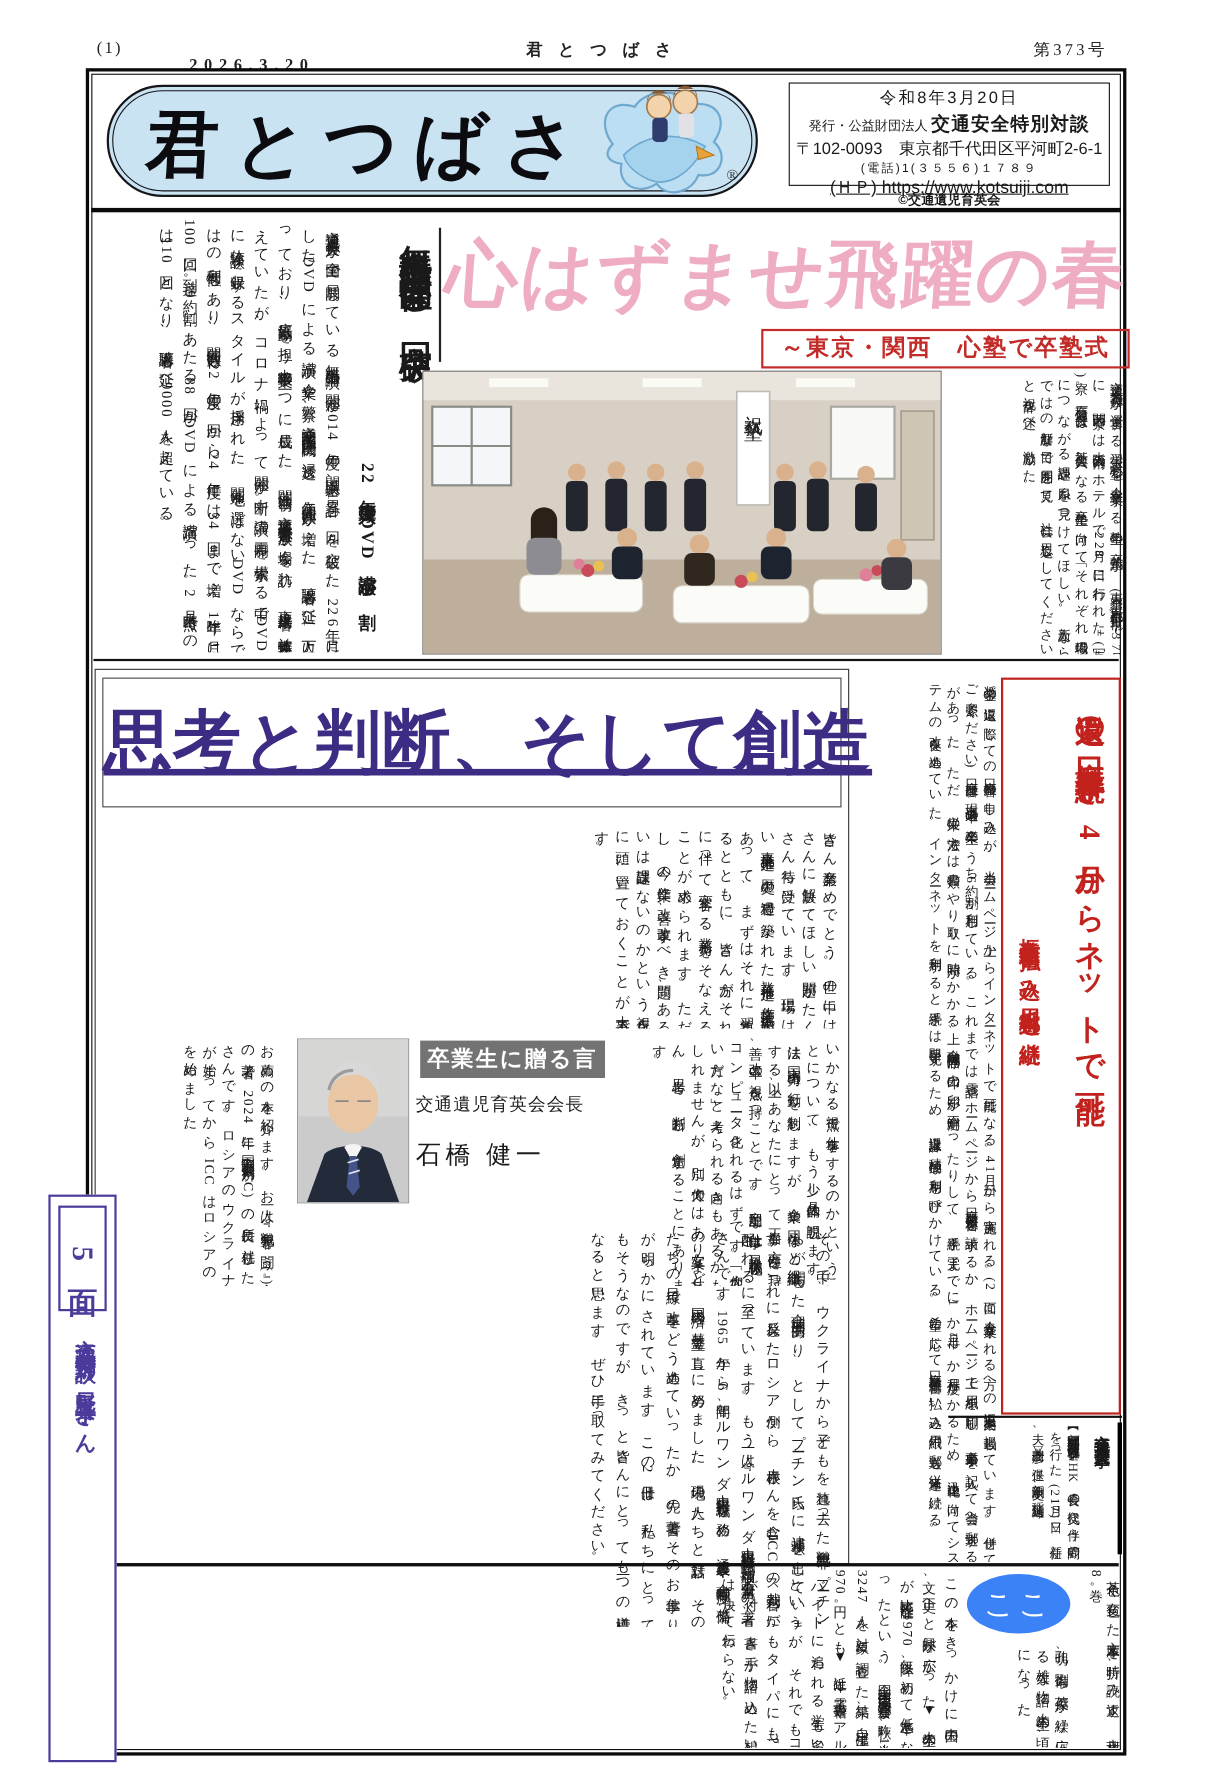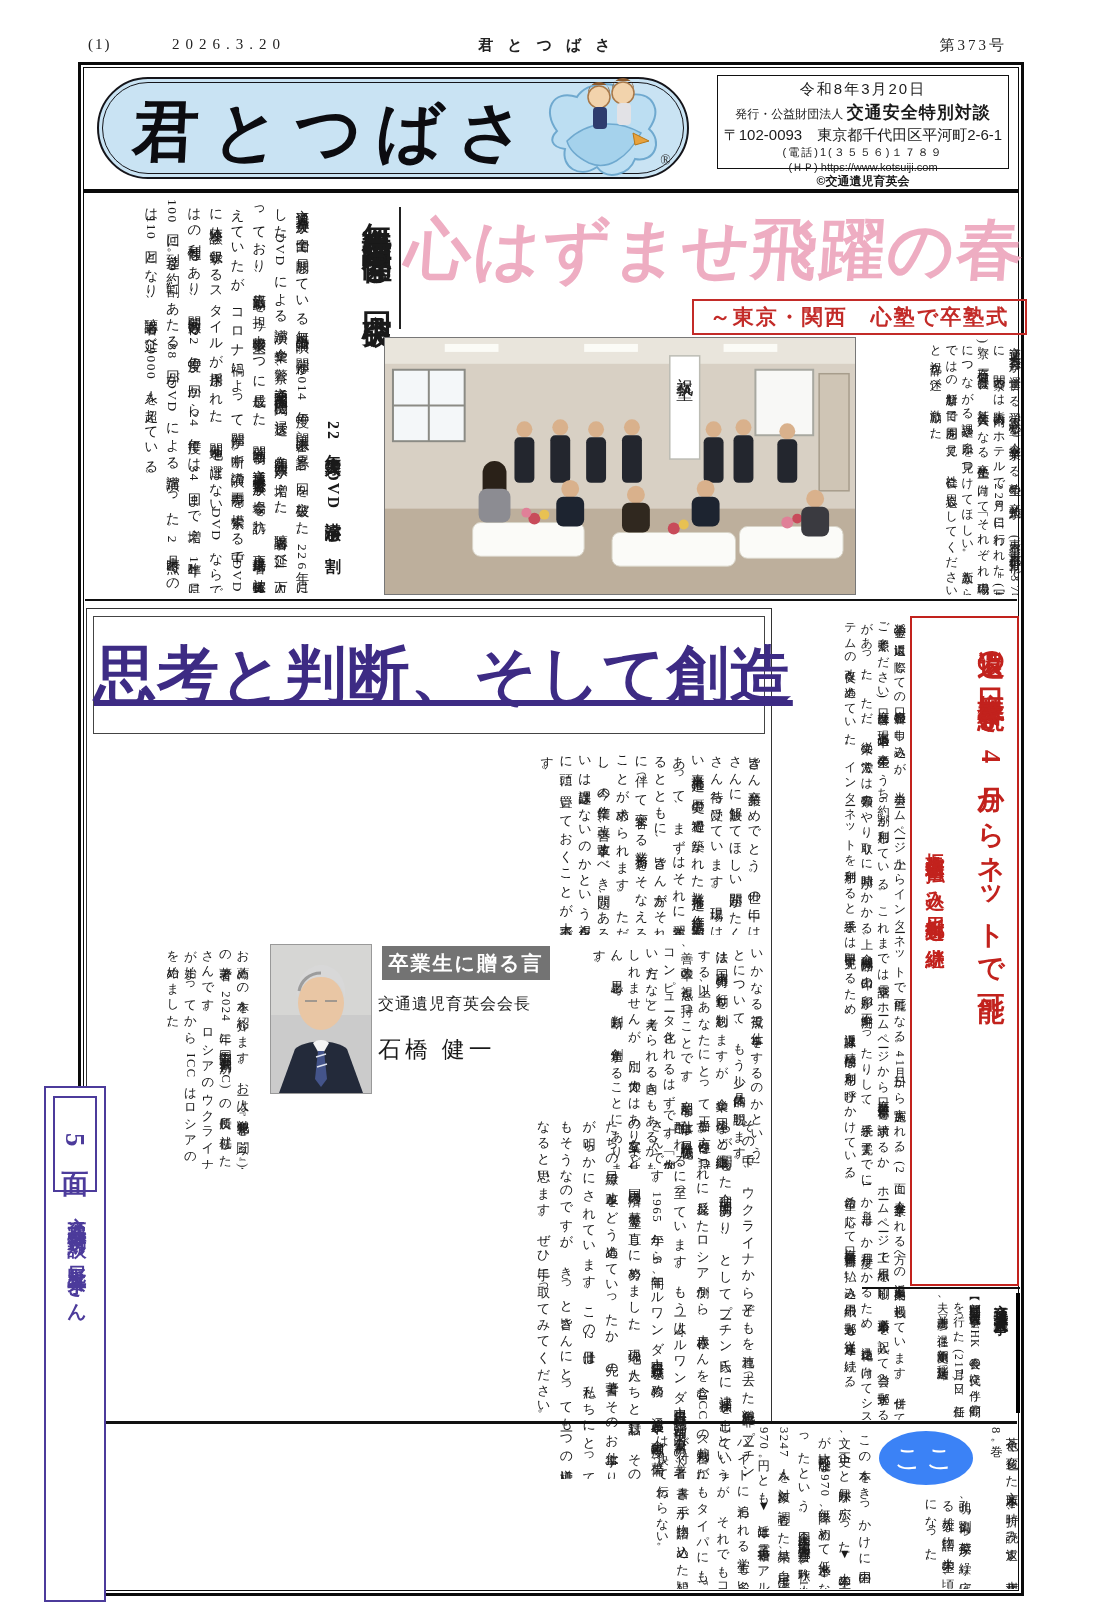--- a/index.html
+++ b/index.html
@@ -1,42 +1,42 @@
 <!DOCTYPE html>
 <html><head>
 <meta charset="utf-8">
 <style>
   html,body{margin:0;padding:0;background:#ffffff;}
   .page{position:relative;width:1103px;height:1619px;background:#fff;overflow:hidden;
         font-family:"Liberation Serif","DejaVu Serif",serif;color:#1a1a1a;}
   
   .top-head{position:absolute;top:36px;left:0;width:100%;height:22px;font-size:15px;color:#222;}
   .top-head .pgno{position:absolute;left:88px;top:0;letter-spacing:2px;}
-  .top-head .date{position:absolute;left:172px;top:0;letter-spacing:6px;}
+  .top-head .date{position:absolute;left:172px;top:16px;letter-spacing:6px;font-weight:bold;}
   .top-head .ttl{position:absolute;left:50%;transform:translateX(-50%);top:0;letter-spacing:14px;font-weight:bold;}
   .top-head .issue{position:absolute;right:96px;top:0;letter-spacing:3px;}
   
   .frame{position:absolute;left:78px;top:62px;width:946px;height:1534px;border:3px solid #0a0a0a;box-sizing:border-box;}
   .frame .inner-line{position:absolute;inset:2px;border:1px solid #0a0a0a;pointer-events:none;}
   .abs{position:absolute;box-sizing:border-box;}
   
   .logo-box{left:16px;top:12px;width:592px;height:102px;background:#c9e3f3;border:2px solid #15151a;border-radius:52px;}
   .logo-box .in{position:absolute;inset:3px;border:1px solid #15151a;border-radius:47px;}
   .logo-text{position:absolute;left:34px;top:8px;font-size:66px;font-weight:bold;letter-spacing:14px;color:#0c0c10;
              font-family:"Liberation Serif","DejaVu Serif",serif;transform:skewX(-3deg);}
   .logo-reg{position:absolute;right:16px;bottom:8px;font-size:14px;color:#333;}
   .bird{position:absolute;right:20px;top:-8px;}
   .pub-box{left:636px;top:10px;width:292px;height:94px;border:1.5px solid #111;
            font-family:"Liberation Sans","DejaVu Sans",sans-serif;text-align:center;padding-top:4px;}
   .pub-box .l1{font-size:15px;letter-spacing:2px;}
   .pub-box .l2{font-size:12px;margin-top:2px;}
   .pub-box .l2 b{font-size:17px;letter-spacing:1px;font-weight:bold;}
   .pub-box .l3{font-size:15px;margin-top:2px;}
   .pub-box .l4{font-size:11px;letter-spacing:2px;}
-  .pub-box .l5{font-size:11px;}
+  .pub-box .l5{font-size:16px;text-decoration:underline;}
   .copyright{left:636px;top:108px;width:292px;text-align:center;font-size:12px;font-weight:bold;
              font-family:"Liberation Sans","DejaVu Sans",sans-serif;}
   .rule-thick{left:2px;top:124px;width:936px;height:4px;background:#0a0a0a;}
   
   .v{writing-mode:vertical-rl;}
   .body-col{writing-mode:vertical-rl;overflow:hidden;line-height:1.55;letter-spacing:1.5px;text-align:justify;}
   
   .lect-body{left:8px;top:134px;width:224px;height:394px;font-size:13.5px;line-height:1.6;}
   .lect-sub{left:236px;top:356px;height:236px;width:26px;font-size:16px;font-weight:bold;letter-spacing:2px;}
   .lect-head{left:264px;top:134px;width:52px;height:396px;font-size:30px;font-weight:bold;letter-spacing:3px;}

